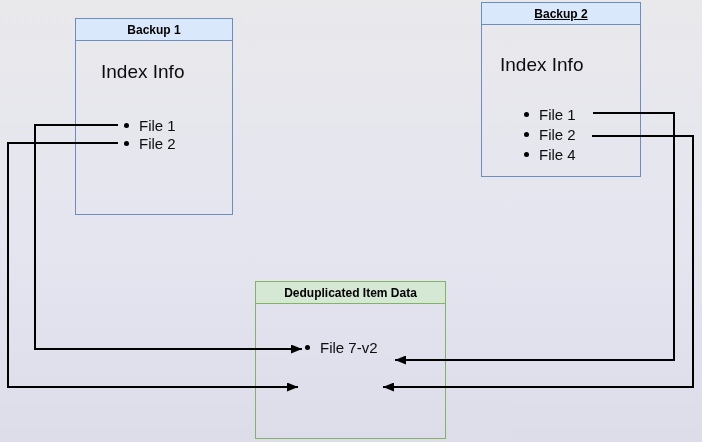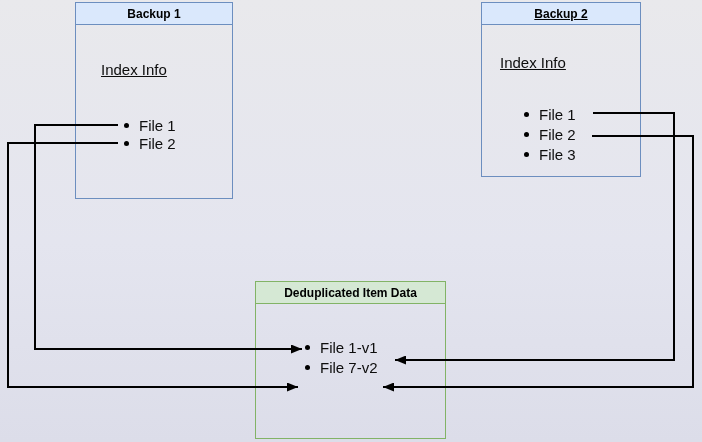--- a/index.html
+++ b/index.html
@@ -29,24 +29,23 @@
     justify-content: center;
     font-size: 12px;
     font-weight: bold;
     color: #000;
   }
   .blue  .box-header { background: #dae8fc; border-bottom: 1.7px solid #6c8ebf; }
   .green .box-header { background: #d5e8d4; border-bottom: 1.7px solid #82b366; }
 
   .index-label {
     position: absolute;
-    font-size: 15px;
+    font-size: 19px;
     color: #0d0d0d;
     white-space: nowrap;
-    text-decoration: underline;
   }
 
   .file-list { position: absolute; }
   .file-row {
     display: flex;
     align-items: center;
     white-space: nowrap;
   }
   .file-row .dot {
     flex: none;
@@ -71,21 +70,21 @@
     height: 442px;
     z-index: 5;
     pointer-events: none;
   }
 </style>
 </head>
 <body>
 
 <div class="canvas">
 
-  <div class="box blue" style="left:75px; top:2px; width:158px; height:197px;">
+  <div class="box blue" style="left:75px; top:18px; width:158px; height:197px;">
     <div class="box-header">
       <span>Backup 1</span>
     </div>
   </div>
   <div class="index-label" style="left:101px; top:61px;">Index Info</div>
   <div class="file-list rows-18" style="left:124px; top:116px;">
     <div class="file-row">
       <span class="dot"></span>
       <span class="file-label">File 1</span>
     </div>
@@ -105,34 +104,30 @@
     <div class="file-row">
       <span class="dot"></span>
       <span class="file-label">File 1</span>
     </div>
     <div class="file-row">
       <span class="dot"></span>
       <span class="file-label">File 2</span>
     </div>
     <div class="file-row">
       <span class="dot"></span>
-      <span class="file-label">File 3</span>
+      <span class="file-label">File 4</span>
     </div>
   </div>
 
   <div class="box green" style="left:255px; top:281px; width:191px; height:158px;">
     <div class="box-header">
       <span>Deduplicated Item Data</span>
     </div>
   </div>
   <div class="file-list rows-195" style="left:305px; top:338px;">
-    <div class="file-row">
-      <span class="dot"></span>
-      <span class="file-label">File 1-v1</span>
-    </div>
     <div class="file-row">
       <span class="dot"></span>
       <span class="file-label">File 7-v2</span>
     </div>
   </div>
 
   <svg class="connector-layer" viewBox="0 0 702 442">
     <defs>
       <marker id="arrowhead" markerUnits="userSpaceOnUse" markerWidth="11" markerHeight="9" viewBox="0 0 11 9" refX="11" refY="4.5" orient="auto">
         <path d="M0,0 L11,4.5 L0,9 Z" fill="#000"></path>

